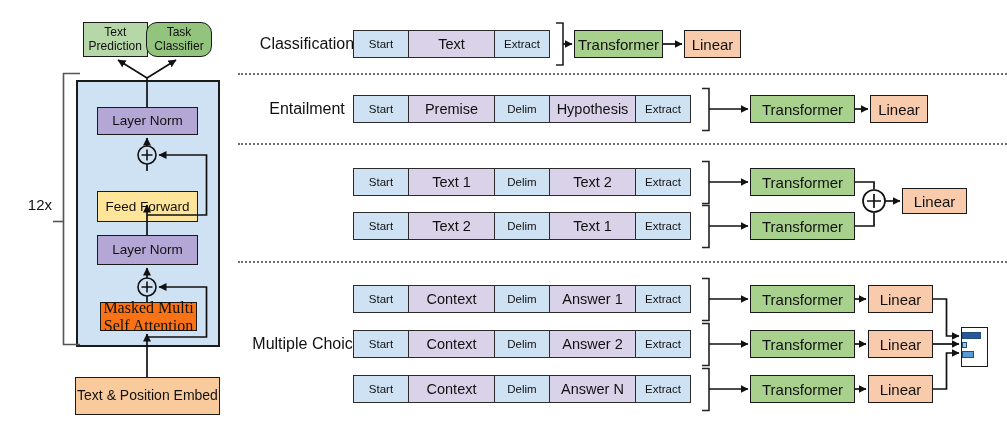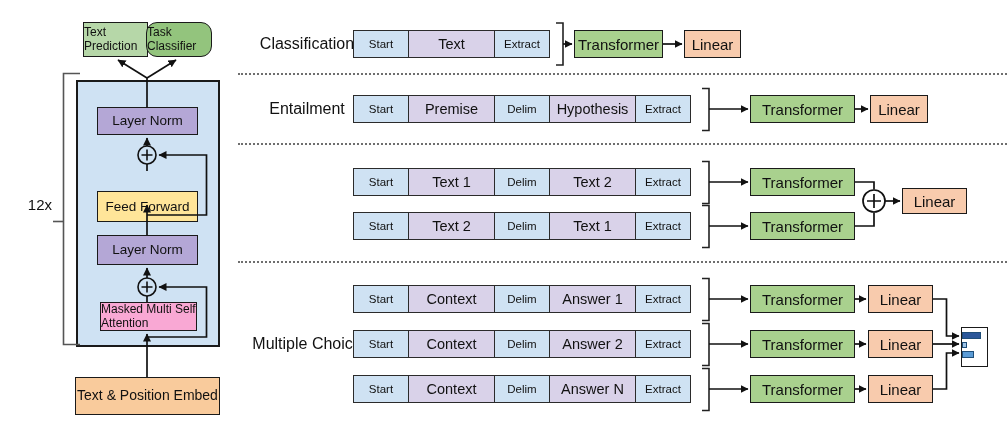--- a/index.html
+++ b/index.html
@@ -4,30 +4,30 @@
 <style>
   html,body{margin:0;padding:0;background:#fff;}
   #fig{
     position:relative;width:1007px;height:424px;background:#fff;overflow:hidden;
     font-family:"Liberation Sans",sans-serif;color:#111;
   }
   .abs{position:absolute;box-sizing:border-box;}
   
   .nbox{
     position:absolute;box-sizing:border-box;border:1.6px solid #1a1a1a;
-    display:flex;align-items:center;justify-content:center;
+    display:flex;align-items:center;justify-content:center;text-align:center;
     font-size:13.5px;line-height:1.12;
   }
   
   .out-green-light{background:#b6d7a8;font-size:12px;}
   .out-green-dark{background:#93c47d;font-size:12px;border-radius:11px;}
   .block-blue{background:#cfe2f3;border-width:2px;}
   .layer-norm{background:#b4a7d6;}
   .feed-forward{background:#ffe599;}
-  .attention{background:#f9a8d4;font-size:12px;}
+  .attention{background:#f97316;font-size:16px;font-family:Liberation Serif, serif;}
   .embed{background:#f9cb9c;font-size:14px;}
   .repeat-label{position:absolute;font-size:15px;text-align:right;}
   
   .task-label{position:absolute;left:250px;width:114px;text-align:center;font-size:16px;}
   .token-row{position:absolute;display:flex;height:28px;}
   .tok{
     box-sizing:border-box;height:28px;border:1.5px solid #2b2b2b;margin-left:-1.5px;
     display:flex;align-items:center;justify-content:center;
   }
   .tok:first-child{margin-left:0;}

